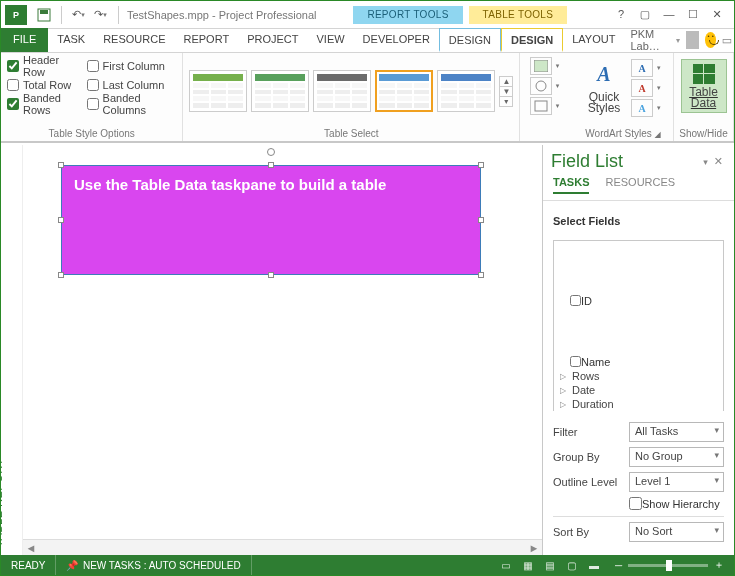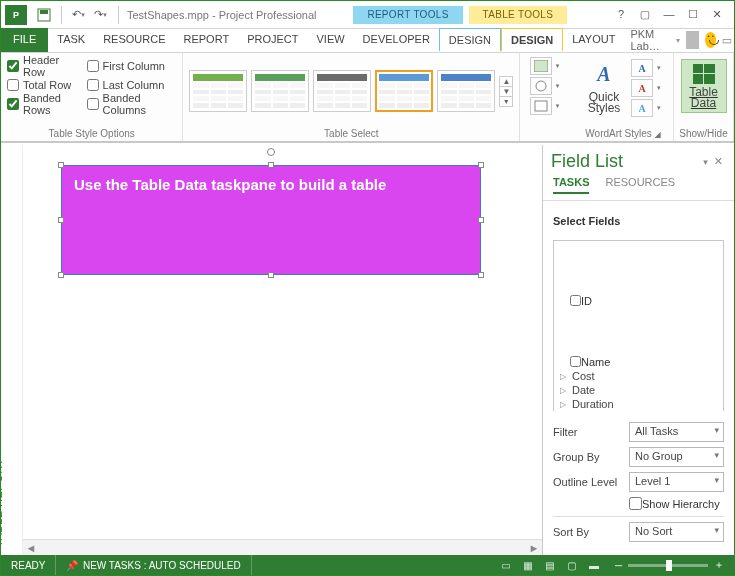--- a/index.html
+++ b/index.html
@@ -447,21 +447,21 @@
           <label class="fchk">
             <input type="checkbox" style="">
             <span>ID</span>
           </label>
           <label class="fchk">
             <input type="checkbox" style="">
             <span>Name</span>
           </label>
           <div class="fnode">
             <span class="tri">▷</span>
-            <span>Cost</span>
+            <span>Rows</span>
           </div>
           <div class="fnode">
             <span class="tri">▷</span>
             <span>Date</span>
           </div>
           <div class="fnode">
             <span class="tri">▷</span>
             <span>Duration</span>
           </div>
           <div class="fnode">

